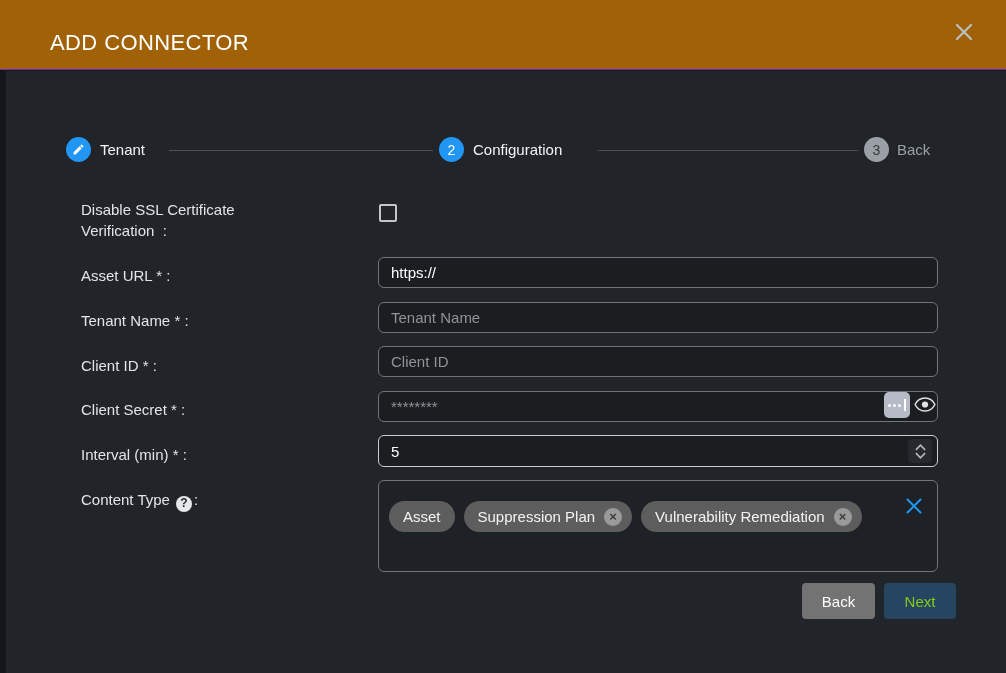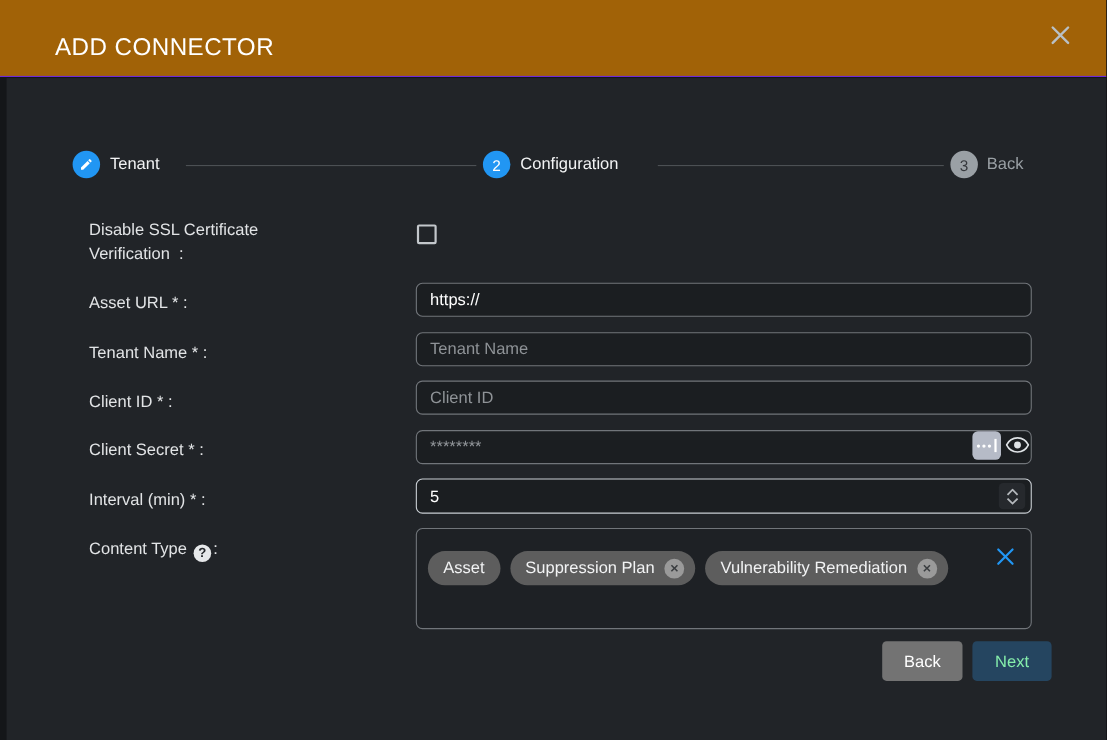--- a/index.html
+++ b/index.html
@@ -96,21 +96,21 @@
     display:inline-flex; width:16px; height:16px; border-radius:50%;
     background:#e6e8ea; color:#24272b; font-size:12px; font-weight:bold;
     align-items:center; justify-content:center; vertical-align:-2px; margin:0 2px 0 6px;
   }
   
   .btn {
     position:absolute; top:512px; height:36px; border:none; border-radius:4px;
     font-size:15px; cursor:pointer; font-family:"Liberation Sans", sans-serif;
   }
   .btn-back { left:796px; width:73px; background:#737373; color:#ffffff; }
-  .btn-next { left:878px; width:72px; background:#254560; color:#86efac; }
+  .btn-next { left:878px; width:72px; background:#254560; color:#84cc16; }
 </style>
 </head>
 <body>
 
 <div class="screen">
 
   <div class="modal-header">
     <div class="modal-title">ADD CONNECTOR</div>
     <div class="close-btn">
       <svg width="18" height="18" viewBox="0 0 18 18">

